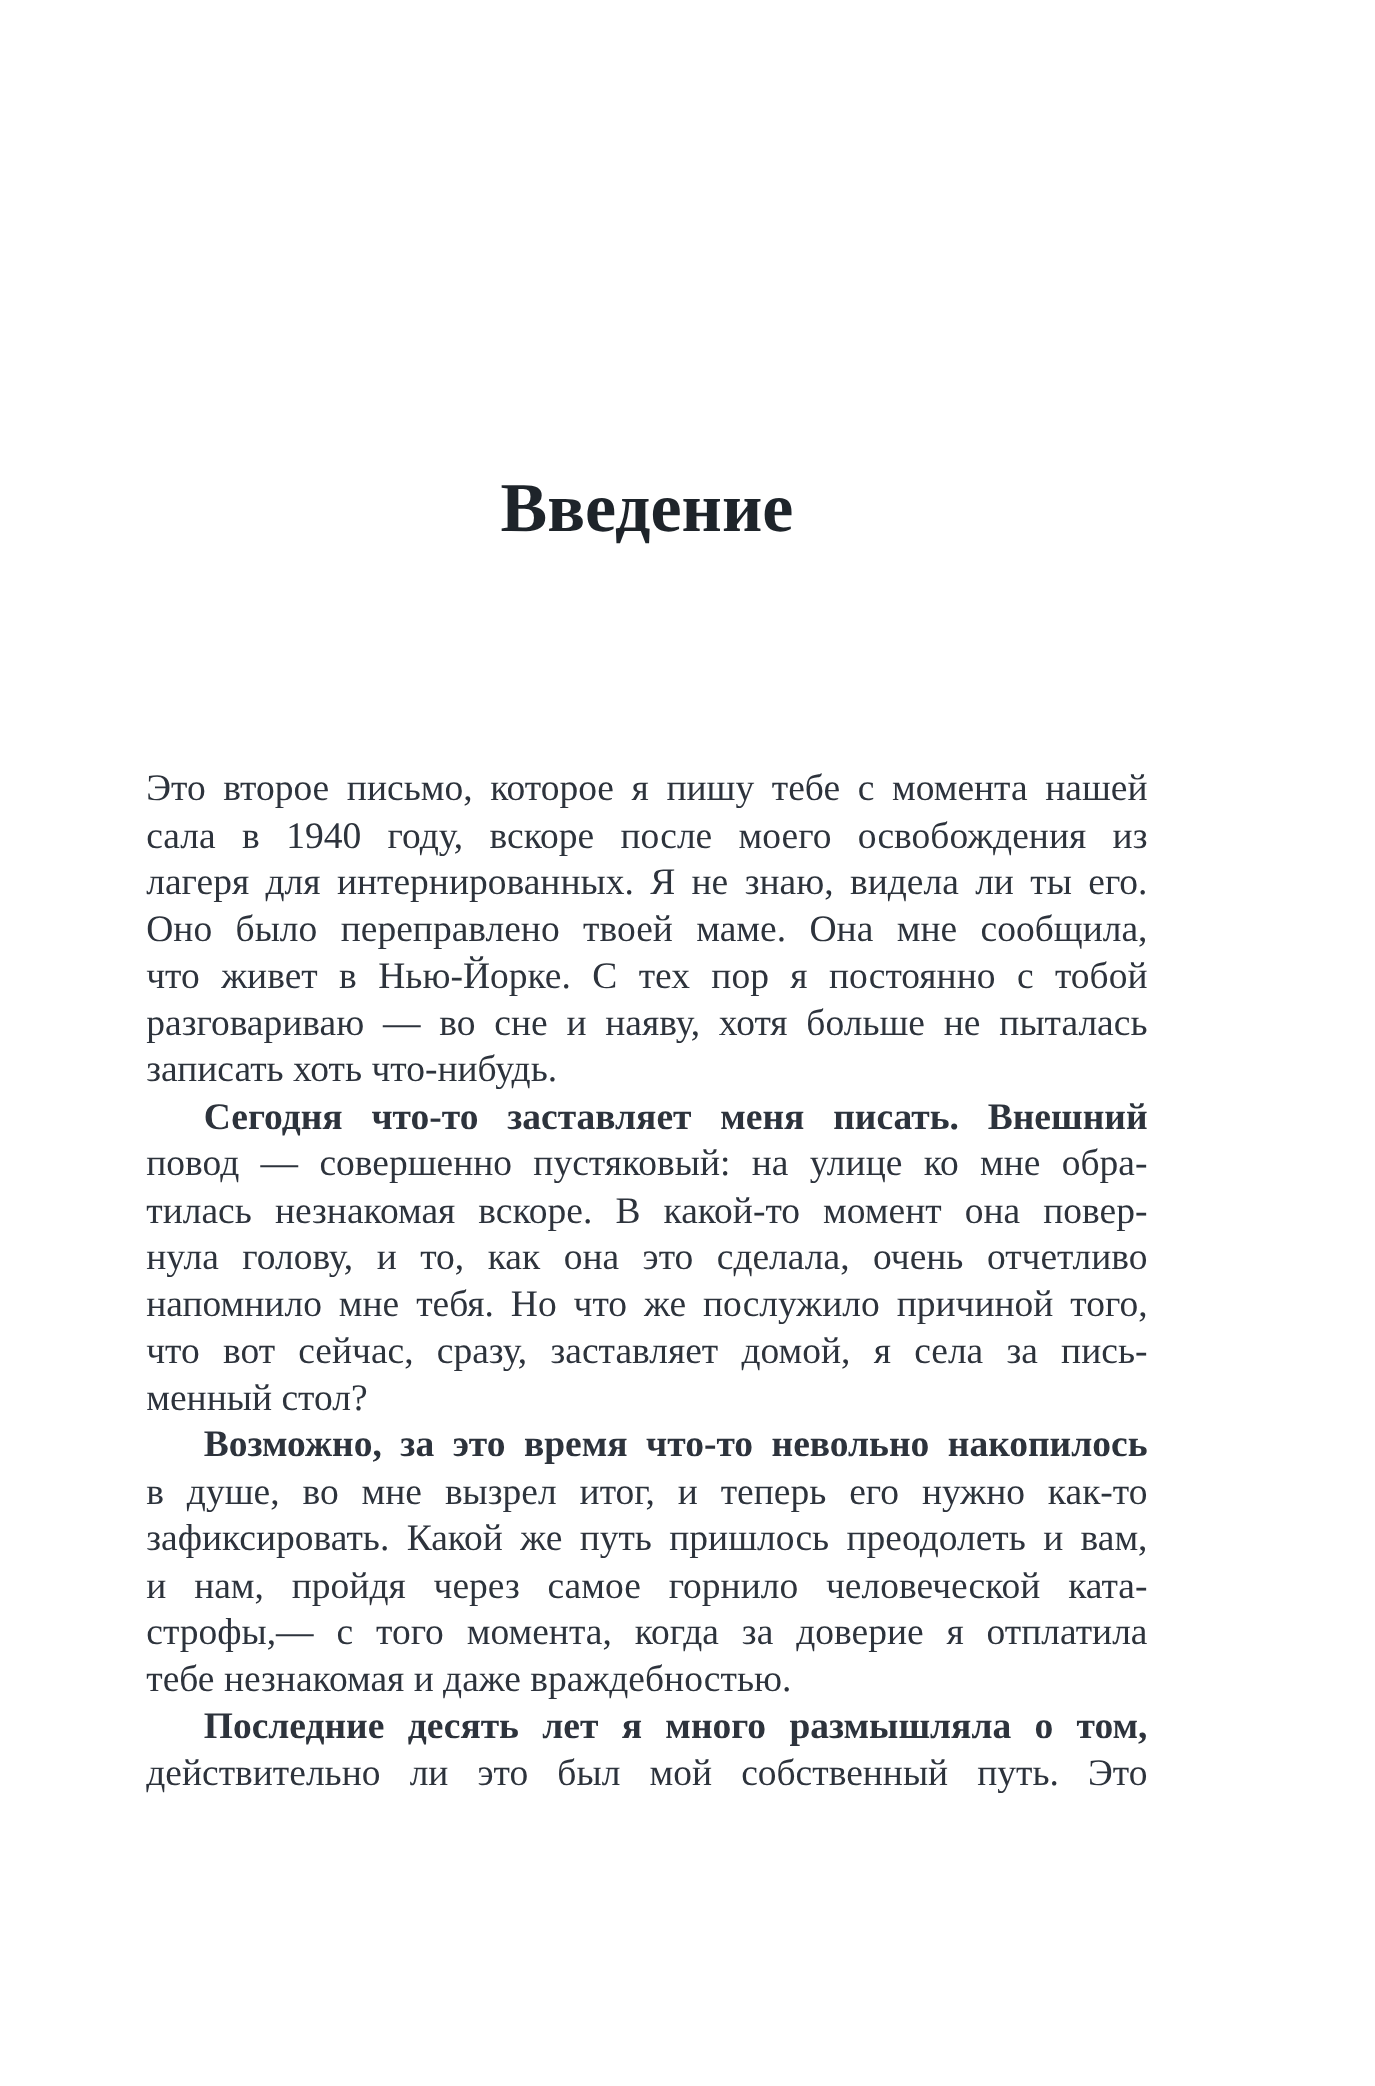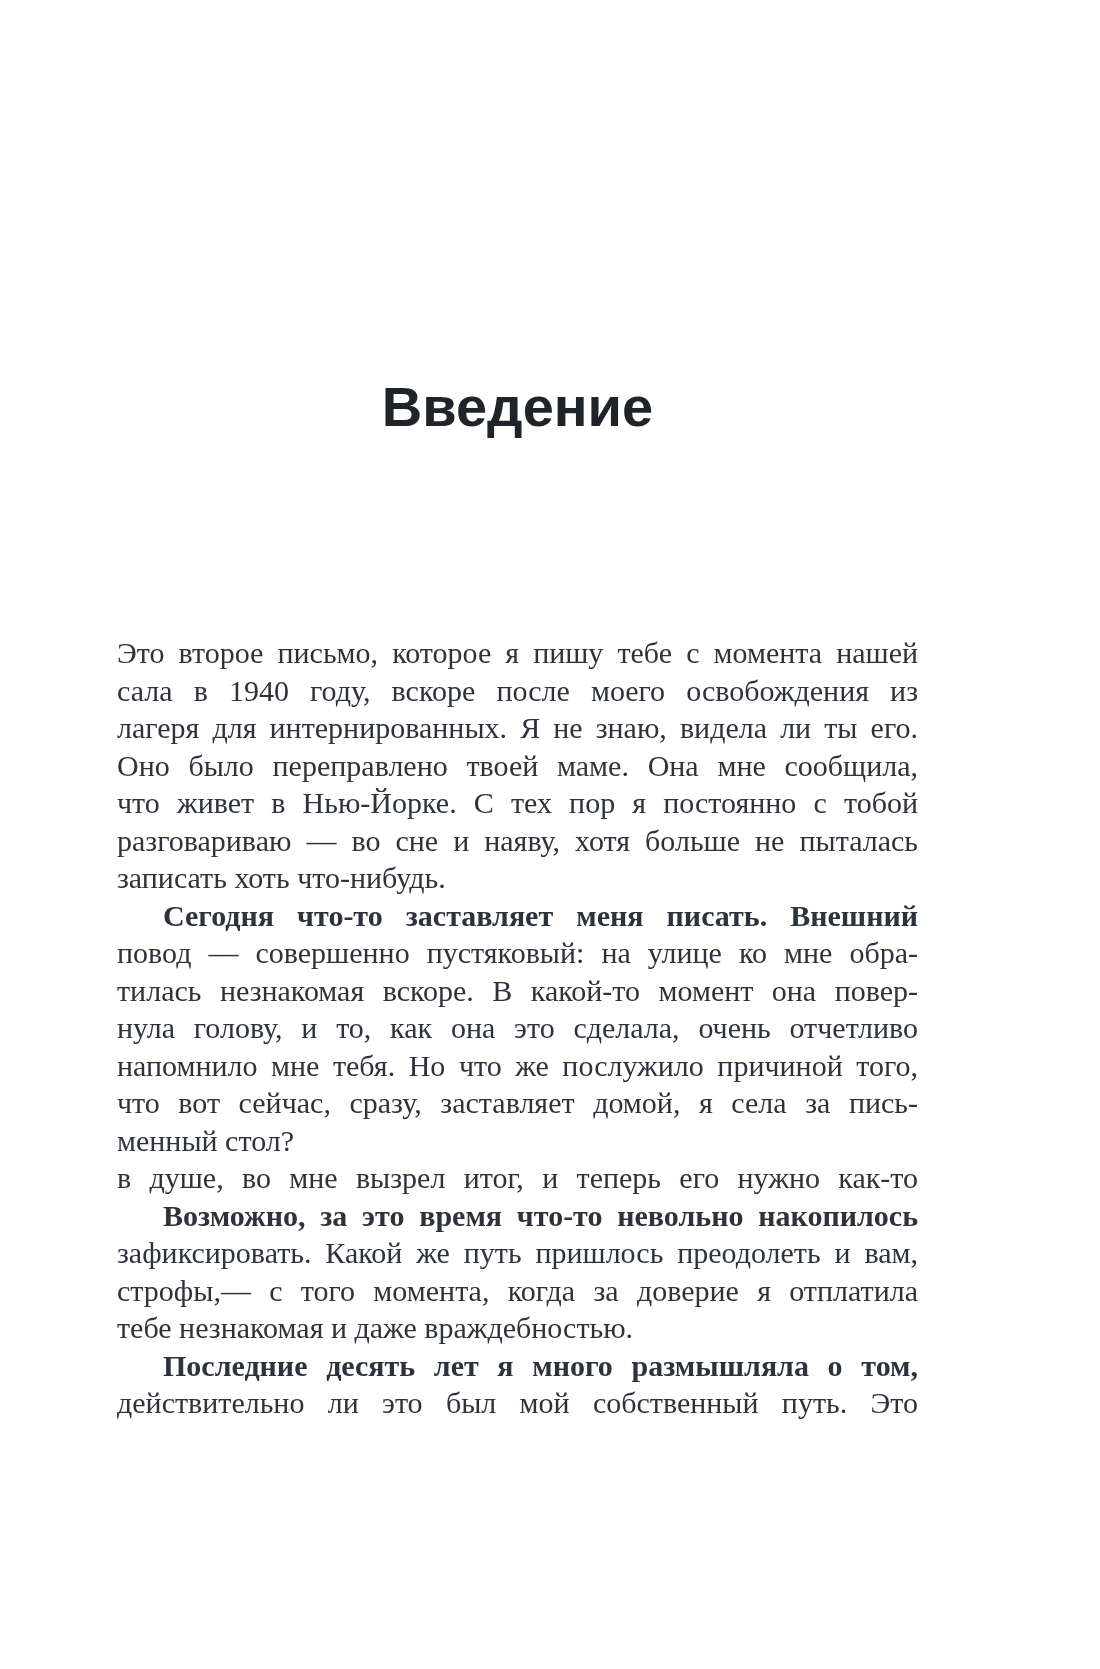--- a/index.html
+++ b/index.html
@@ -14,31 +14,31 @@
     background: #ffffff;
     overflow: hidden;
   }
   .chapter-title {
     position: absolute;
     left: 117px;
     top: 379px;
     width: 801px;
     margin: 0;
     text-align: center;
-    font-family: Liberation Sans, sans-serif;
+    font-family: Liberation Serif, serif;
     font-weight: 700;
     font-size: 56px;
     line-height: 56px;
     letter-spacing: 0px;
     color: #1e242a;
   }
   .text-block {
     position: absolute;
     left: 117px;
-    top: 634px;
+    top: 612px;
     width: 801px;
     font-family: "Liberation Serif", "DejaVu Serif", serif;
     font-size: 30px;
     line-height: 37.5px;
     color: #2d333c;
   }
   .line {
     text-align: justify;
     text-align-last: justify;
     white-space: normal;
@@ -64,21 +64,22 @@
       <div class="line">что живет в Нью-Йорке. С тех пор я постоянно с тобой</div>
       <div class="line">разговариваю — во сне и наяву, хотя больше не пыталась</div>
       <div class="line para-end">записать хоть что-нибудь.</div>
       <div class="line indent">Сегодня что-то заставляет меня писать. Внешний</div>
       <div class="line">повод — совершенно пустяковый: на улице ко мне обра-</div>
       <div class="line">тилась незнакомая вскоре. В какой-то момент она повер-</div>
       <div class="line">нула голову, и то, как она это сделала, очень отчетливо</div>
       <div class="line">напомнило мне тебя. Но что же послужило причиной того,</div>
       <div class="line">что вот сейчас, сразу, заставляет домой, я села за пись-</div>
       <div class="line para-end">менный стол?</div>
+      <div class="line indent">Возможно, за это время что-то невольно накопилось</div>
       <div class="line">в душе, во мне вызрел итог, и теперь его нужно как-то</div>
-      <div class="line indent">Возможно, за это время что-то невольно накопилось</div>
       <div class="line">зафиксировать. Какой же путь пришлось преодолеть и вам,</div>
+      <div class="line">и нам, пройдя через самое горнило человеческой ката-</div>
       <div class="line">строфы,— с того момента, когда за доверие я отплатила</div>
       <div class="line para-end">тебе незнакомая и даже враждебностью.</div>
       <div class="line indent">Последние десять лет я много размышляла о том,</div>
       <div class="line">действительно ли это был мой собственный путь. Это</div>
     </div>
 </div>
 
 </body></html>

